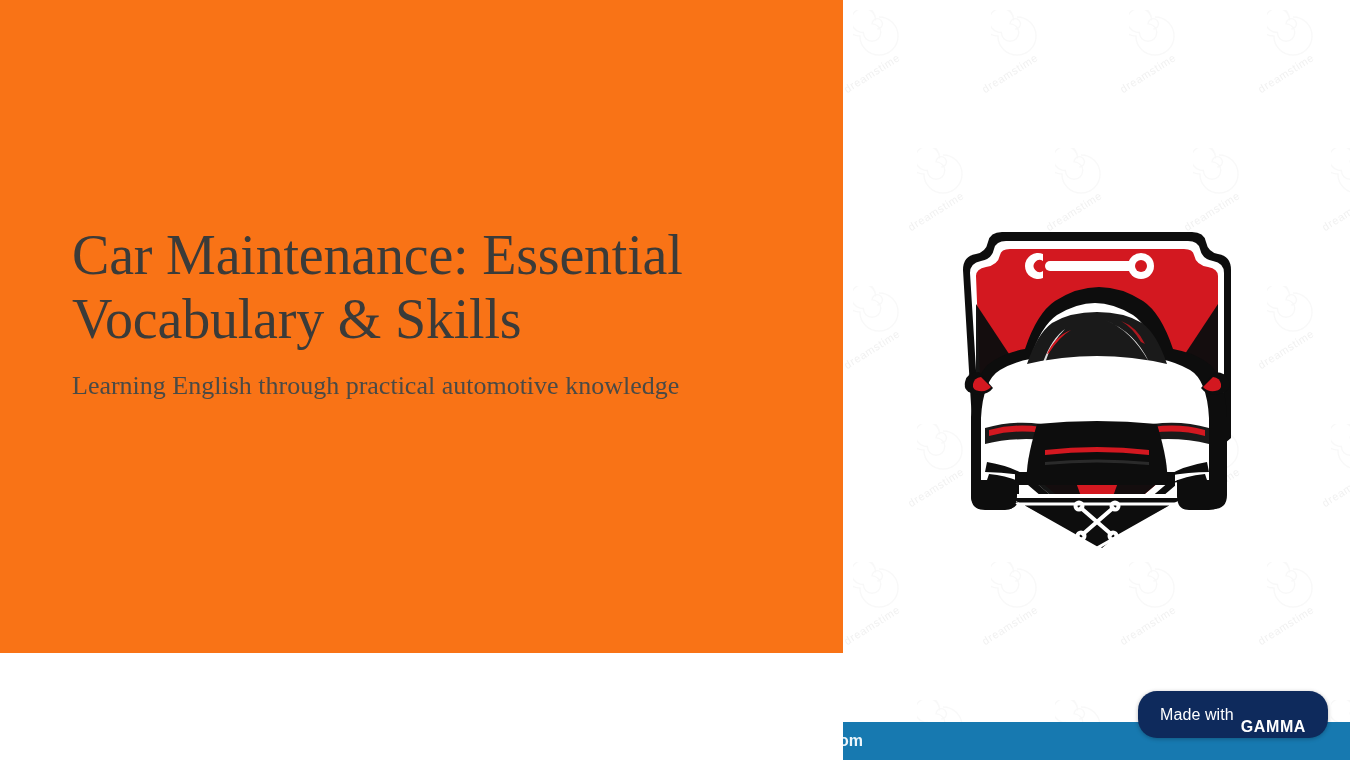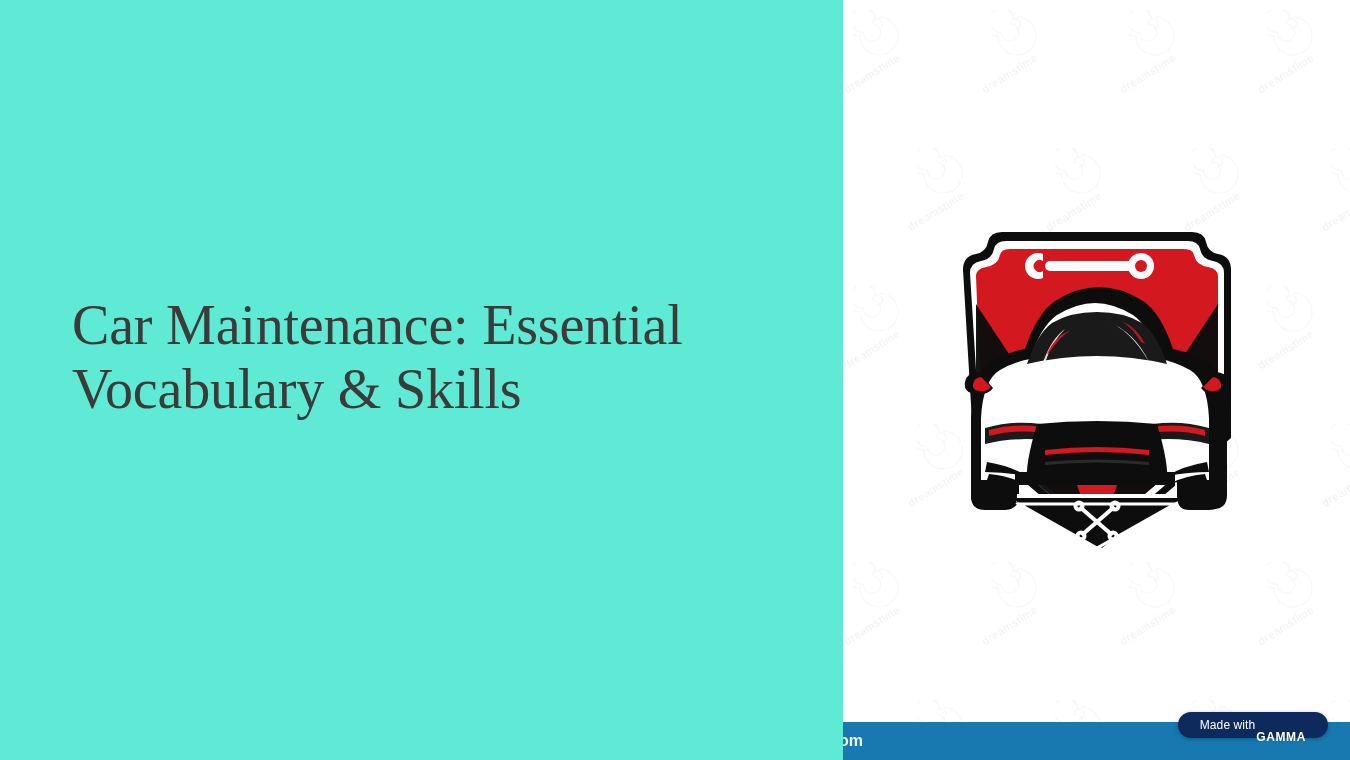--- a/index.html
+++ b/index.html
@@ -17,22 +17,22 @@
     width: 1350px;
     height: 760px;
     overflow: hidden;
     display: flex;
   }
 
   
   .left-panel {
     position: relative;
     width: 843px;
-    height: 760px;
-    background: #5eead4;
+    height: 653px;
+    background: #f97316;
     flex: 0 0 843px;
     display: flex;
     flex-direction: column;
     justify-content: center;
     box-sizing: border-box;
     padding-left: 72px;
     padding-right: 60px;
   }
 
   .title-block {
@@ -147,30 +147,30 @@
     color: #ffffff;
     white-space: nowrap;
     opacity: 0.92;
   }
 
   
   .gamma-badge {
     position: absolute;
     right: 22px;
     bottom: 22px;
-    height: 26px;
+    height: 47px;
     padding: 0 22px;
     border-radius: 19px;
     background: #0e2a5c;
     color: #ffffff;
     display: flex;
     align-items: center;
-    gap: 1px;
+    gap: 7px;
     font-family: "Liberation Sans", sans-serif;
-    font-size: 12px;
+    font-size: 16px;
     box-shadow: 0 1px 4px rgba(0,0,0,0.28);
     cursor: pointer;
     z-index: 40;
   }
   .gamma-badge .gw-made { font-weight: 400; letter-spacing: 0.1px; }
   .gamma-badge .gw-brand {
     font-weight: 800;
     letter-spacing: 0.6px;
     font-stretch: condensed;
     margin-top: 24px;
@@ -178,20 +178,21 @@
 </style>
 </head>
 <body>
 
 <div id="slide">
 
   <div class="left-panel">
     <div class="title-block">
       <h1 class="slide-title">Car Maintenance: Essential
 Vocabulary &amp; Skills</h1>
+      <p class="slide-subtitle">Learning English through practical automotive knowledge</p>
     </div>
   </div>
 
   <div class="right-panel">
 
     <div class="watermark-layer" id="wm">
         <div class="wm-cell" style="left:0px;top:0px">
           <svg class="wm-spiral" viewBox="0 0 60 60" xmlns="http://www.w3.org/2000/svg">
             <path d="M30 8 a22 22 0 1 1 -22 22 a18 18 0 1 1 18 -18 a14 14 0 1 0 -14 14 a10 10 0 1 0 10 -10 a6 6 0 1 1 6 6" fill="none" stroke="#f2f2f2" stroke-width="1.6"></path>
           </svg>

